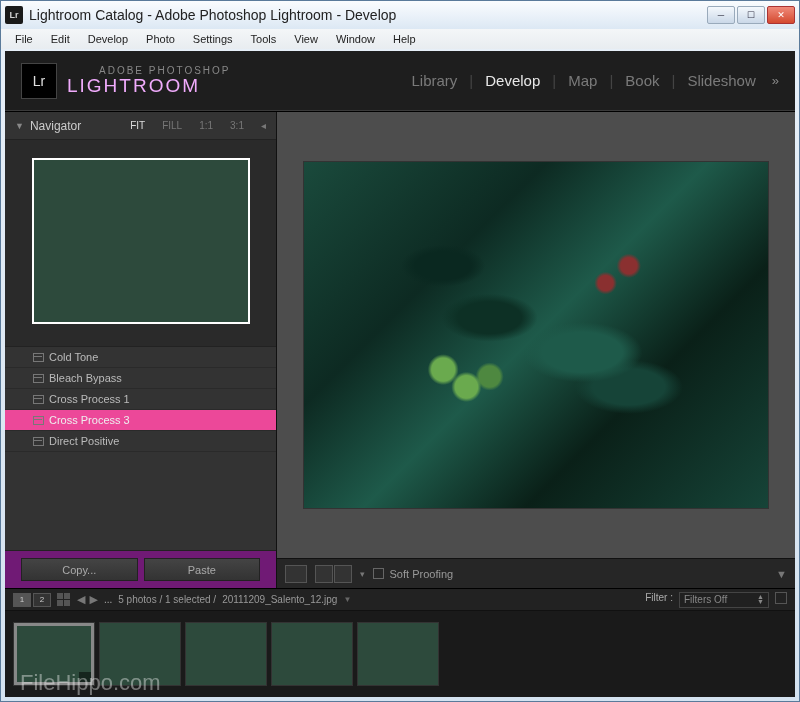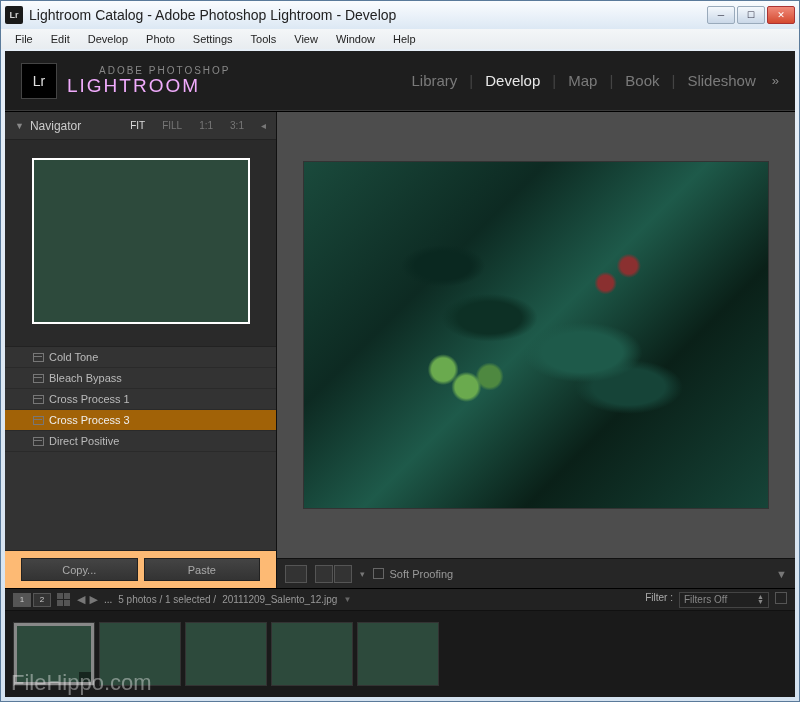--- a/index.html
+++ b/index.html
@@ -38,23 +38,23 @@
 .nav-hdr .zoom span { color: #777; }
 .nav-hdr .zoom span.active { color: #ddd; }
 
 .nav-preview { background: #2a2a2a; padding: 18px 24px; text-align: center; }
 .nav-preview .thumb { width: 218px; height: 166px; border: 2px solid #fff; display: inline-block; background: #2d4a3c; }
 
 .preset-list { flex: 1; overflow: hidden; background: #333; border-top: 1px solid #222; }
 .preset-item { height: 21px; display: flex; align-items: center; padding: 0 12px 0 44px; font-size: 11px; color: #bbb; position: relative; border-bottom: 1px solid #2a2a2a; }
 .preset-item::before { content: ""; position: absolute; left: 28px; top: 6px; width: 9px; height: 7px; border: 1px solid #777; }
 .preset-item::after { content: ""; position: absolute; left: 28px; top: 6px; width: 9px; height: 3px; border-bottom: 1px solid #777; }
-.preset-item.selected { background: #a16207; color: #eee; }
-
-.copy-paste { display: flex; gap: 6px; padding: 7px 16px; background: #fdba74; border-top: 1px solid #222; }
+.preset-item.selected { background: #ec4899; color: #eee; }
+
+.copy-paste { display: flex; gap: 6px; padding: 7px 16px; background: #701a75; border-top: 1px solid #222; }
 .cpbtn { flex: 1; height: 23px; background: linear-gradient(#444,#333); border: 1px solid #222; color: #aaa; font-size: 11px; display: flex; align-items: center; justify-content: center; }
 
 .main-area { flex: 1; background: #4d4d4d; display: flex; flex-direction: column; position: relative; }
 .main-view { flex: 1; display: flex; align-items: center; justify-content: center; padding: 20px; }
 .main-img { width: 466px; height: 348px; background: #2d4a3c; border: 1px solid #333; }
 
 .toolbar-btm { height: 30px; background: #262626; display: flex; align-items: center; padding: 0 8px; gap: 8px; border-top: 1px solid #111; font-size: 11px; color: #999; }
 .tb-icon { width: 22px; height: 18px; background: #333; border: 1px solid #555; }
 .tb-chev { margin-left: auto; color: #777; }
 
@@ -73,21 +73,21 @@
 .fs-top .filter-sec { margin-left: auto; display: flex; align-items: flex-start; gap: 6px; }
 .filter-dd { width: 90px; height: 16px; background: #202020; border: 1px solid #444; font-size: 10px; color: #888; padding: 0 4px; display: flex; align-items: center; justify-content: space-between; }
 .lock-icon { width: 12px; height: 12px; border: 1px solid #555; }
 
 .fs-thumbs { flex: 1; display: flex; align-items: center; padding: 6px 8px; gap: 4px; background: #1a1a1a; }
 .fs-thumb { width: 82px; height: 64px; background: #333; border: 1px solid #333; position: relative; }
 .fs-thumb.selected { background: #888; padding: 3px; }
 .fs-thumb .inner { width: 100%; height: 100%; background: #2d4a3c; }
 .fs-thumb .badge { position: absolute; bottom: 3px; right: 3px; width: 12px; height: 10px; background: rgba(0,0,0,0.5); }
 
-.watermark { position: absolute; left: 11px; bottom: 6px; font-size: 22px; color: rgba(255,255,255,0.4); font-family: Arial; letter-spacing: 0; pointer-events: none; }
+.watermark { position: absolute; left: 20px; bottom: 6px; font-size: 22px; color: rgba(255,255,255,0.4); font-family: Arial; letter-spacing: 0; pointer-events: none; }
 
 
 .plant-img {
   background:
     radial-gradient(circle at 30% 60%, #6aaa4e 3%, transparent 4%),
     radial-gradient(circle at 35% 65%, #6aaa4e 3%, transparent 4%),
     radial-gradient(circle at 40% 62%, #4e8840 3%, transparent 4%),
     radial-gradient(circle at 70% 30%, #8a3030 2%, transparent 3%),
     radial-gradient(circle at 65% 35%, #8a3030 2%, transparent 3%),
     radial-gradient(ellipse 80px 40px at 40% 45%, #0d3025 40%, transparent 60%),

